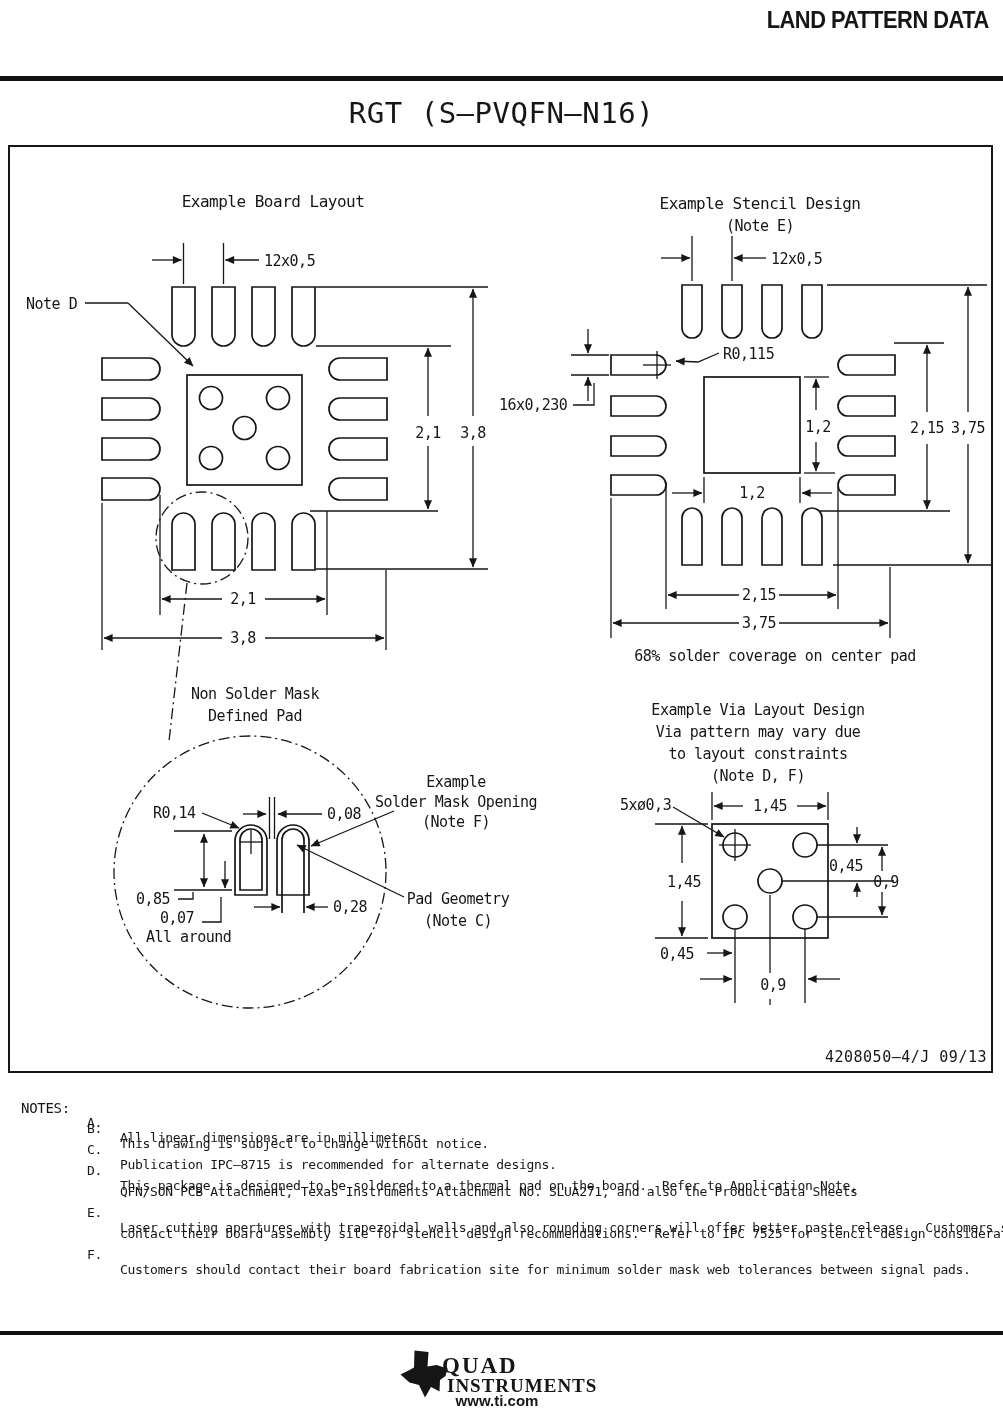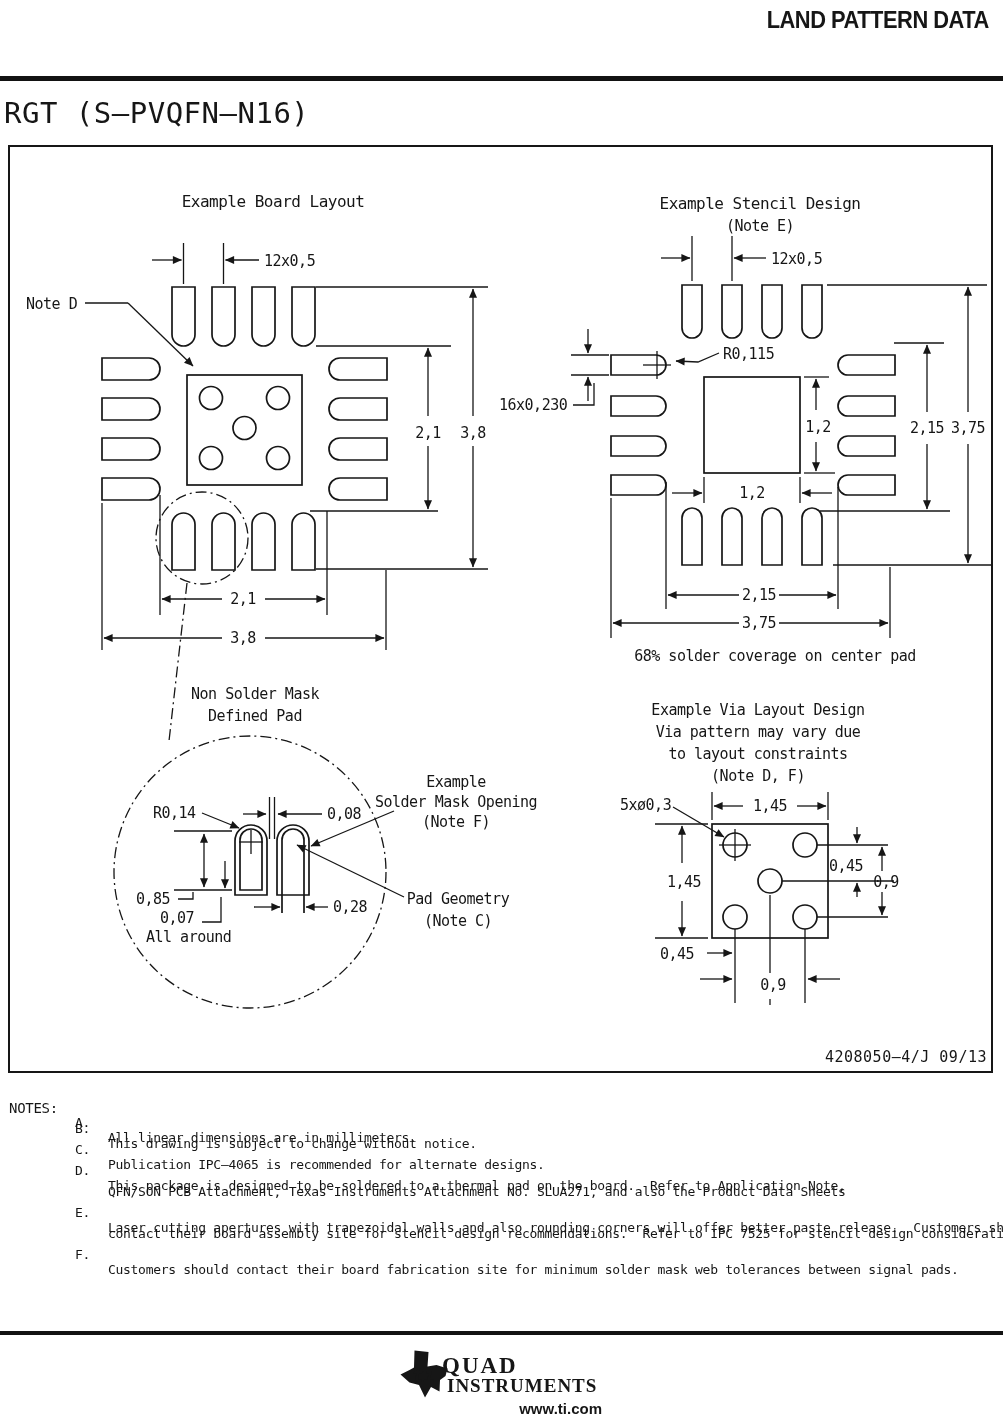--- a/index.html
+++ b/index.html
@@ -1,40 +1,40 @@
 <!DOCTYPE html>
 <html><head>
 <meta charset="utf-8">
 <style>
   html,body{margin:0;padding:0;background:#fff}
   body{width:1003px;height:1421px;position:relative;font-family:"DejaVu Sans Mono",monospace;color:#161616;overflow:hidden}
   .doc-type{position:absolute;top:7px;right:14px;font:700 23px "Liberation Sans",sans-serif;letter-spacing:-0.5px;transform:scaleX(0.95);transform-origin:100% 50%}
   .rule-top{position:absolute;left:0;top:76px;width:100%;height:5px;background:#121212}
   .rule-bottom{position:absolute;left:0;top:1331px;width:100%;height:4px;background:#121212}
-  .pkg-row{position:absolute;left:4px;right:4px;top:96px;display:flex;justify-content:flex-start;font-size:29px;letter-spacing:0.5px;white-space:pre}
+  .pkg-row{position:absolute;left:4px;right:4px;top:96px;display:flex;justify-content:center;font-size:29px;letter-spacing:0.5px;white-space:pre}
   .frame{position:absolute;left:8px;top:145px;width:981px;height:924px;border:2.5px solid #161616}
   svg.drawing{display:block}
   svg text{fill:#161616;font-family:"DejaVu Sans Mono",monospace;letter-spacing:-0.5px}
   .t15{font-size:15px}
   .t16{font-size:16px}
   .dn{font-size:15px;letter-spacing:0.5px}
   .s{fill:#fff;stroke:#161616;stroke-width:1.7}
   .so{fill:none;stroke:#161616;stroke-width:1.7}
   .d{stroke:#161616;stroke-width:1.3;fill:none}
   .dd{stroke:#161616;stroke-width:1.3;fill:none;stroke-dasharray:11 4 2 4}
-  .notes{position:absolute;left:4px;top:1085px;width:868px;font-size:13px;letter-spacing:-0.3px}
+  .notes{position:absolute;left:16px;top:1085px;width:868px;font-size:13px;letter-spacing:-0.3px}
   .note-line{position:relative;height:21px;white-space:pre}
   .nlabel{position:absolute;left:5px;font-size:14px}
   .nletter{position:absolute;left:71px}
   .ntext{position:absolute;left:104px}
   .footer{position:absolute;left:392px;top:1350px;width:210px;height:72px}
   .ti-glyph{position:absolute;left:6px;top:0px;width:50px;height:48px}
   .brand1{position:absolute;left:50px;top:3px;font:700 23px "Liberation Serif",serif;letter-spacing:2px}
   .brand2{position:absolute;left:55px;top:25px;font:700 19px "Liberation Serif",serif;letter-spacing:1px}
-  .url{position:absolute;left:0;top:50px;width:210px;text-align:right;font:700 15px "Liberation Sans",sans-serif}
+  .url{position:absolute;left:0;top:42px;width:210px;text-align:center;font:700 15px "Liberation Sans",sans-serif}
 </style>
 </head>
 <body>
 
 <div class="doc-type">LAND PATTERN DATA</div>
 <div class="rule-top"></div>
 
 <div class="pkg-row">
   <span>RGT (S–PVQFN–N16)</span>
 </div>
@@ -361,21 +361,21 @@
     <span class="nlabel">NOTES:</span>
     <span class="nletter">A.</span>
     <span class="ntext">All linear dimensions are in millimeters.</span>
   </div>
   <div class="note-line">
     <span class="nletter">B.</span>
     <span class="ntext">This drawing is subject to change without notice.</span>
   </div>
   <div class="note-line">
     <span class="nletter">C.</span>
-    <span class="ntext">Publication IPC–4065 is recommended for alternate designs.</span>
+    <span class="ntext">Publication IPC–8715 is recommended for alternate designs.</span>
   </div>
   <div class="note-line">
     <span class="nletter">D.</span>
     <span class="ntext">This package is designed to be soldered to a thermal pad on the board.  Refer to Application Note,</span>
   </div>
   <div class="note-line">
     <span class="ntext">QFN/SON PCB Attachment, Texas Instruments Attachment No. SLUA271, and also the Product Data Sheets</span>
   </div>
   <div class="note-line">
     <span class="nletter">E.</span>

